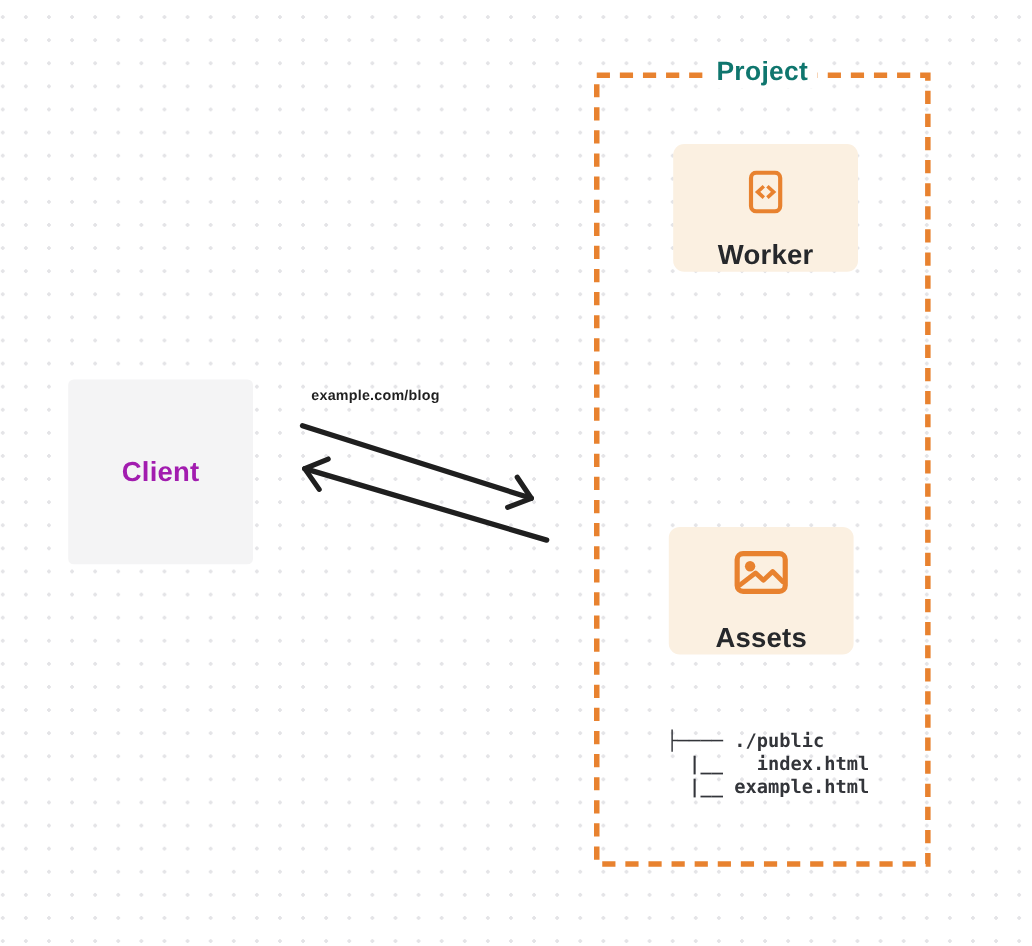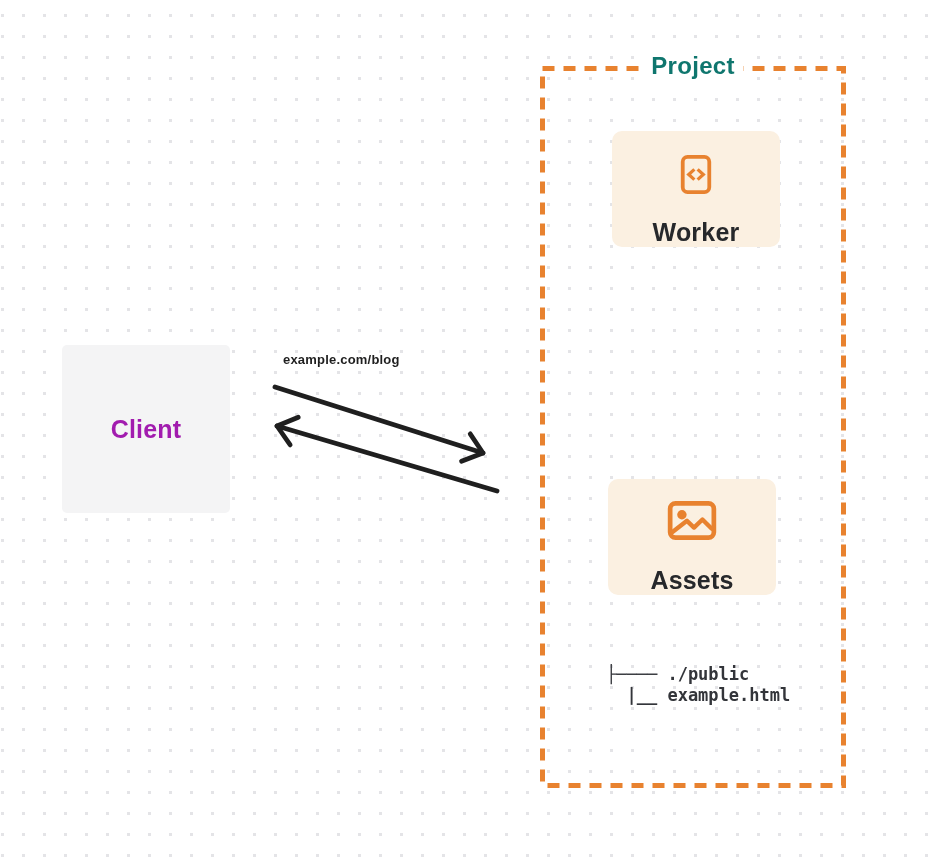--- a/index.html
+++ b/index.html
@@ -130,15 +130,15 @@
 
   <div class="card assets-card">
     <svg width="72" height="58" viewBox="0 0 72 58" aria-hidden="true">
       <rect x="3.5" y="3.5" width="65" height="51" rx="8" fill="none" stroke="#e8822f" stroke-width="7"></rect>
       <circle cx="21" cy="20.5" r="7" fill="#e8822f"></circle>
       <path d="M7 46 L28.5 29.5 L39 39.5 L51.5 27.5 L65 41" fill="none" stroke="#e8822f" stroke-width="6.5" stroke-linejoin="round" stroke-linecap="round"></path>
     </svg>
     <span class="card-label">Assets</span>
   </div>
 
-  <pre class="file-tree"><div>├──── ./public</div><div>  |__ example.html</div></pre>
+  <pre class="file-tree"><div>├──── ./public</div><div>  |__   index.html</div><div>  |__ example.html</div></pre>
 
 </div>
 
 </body></html>

